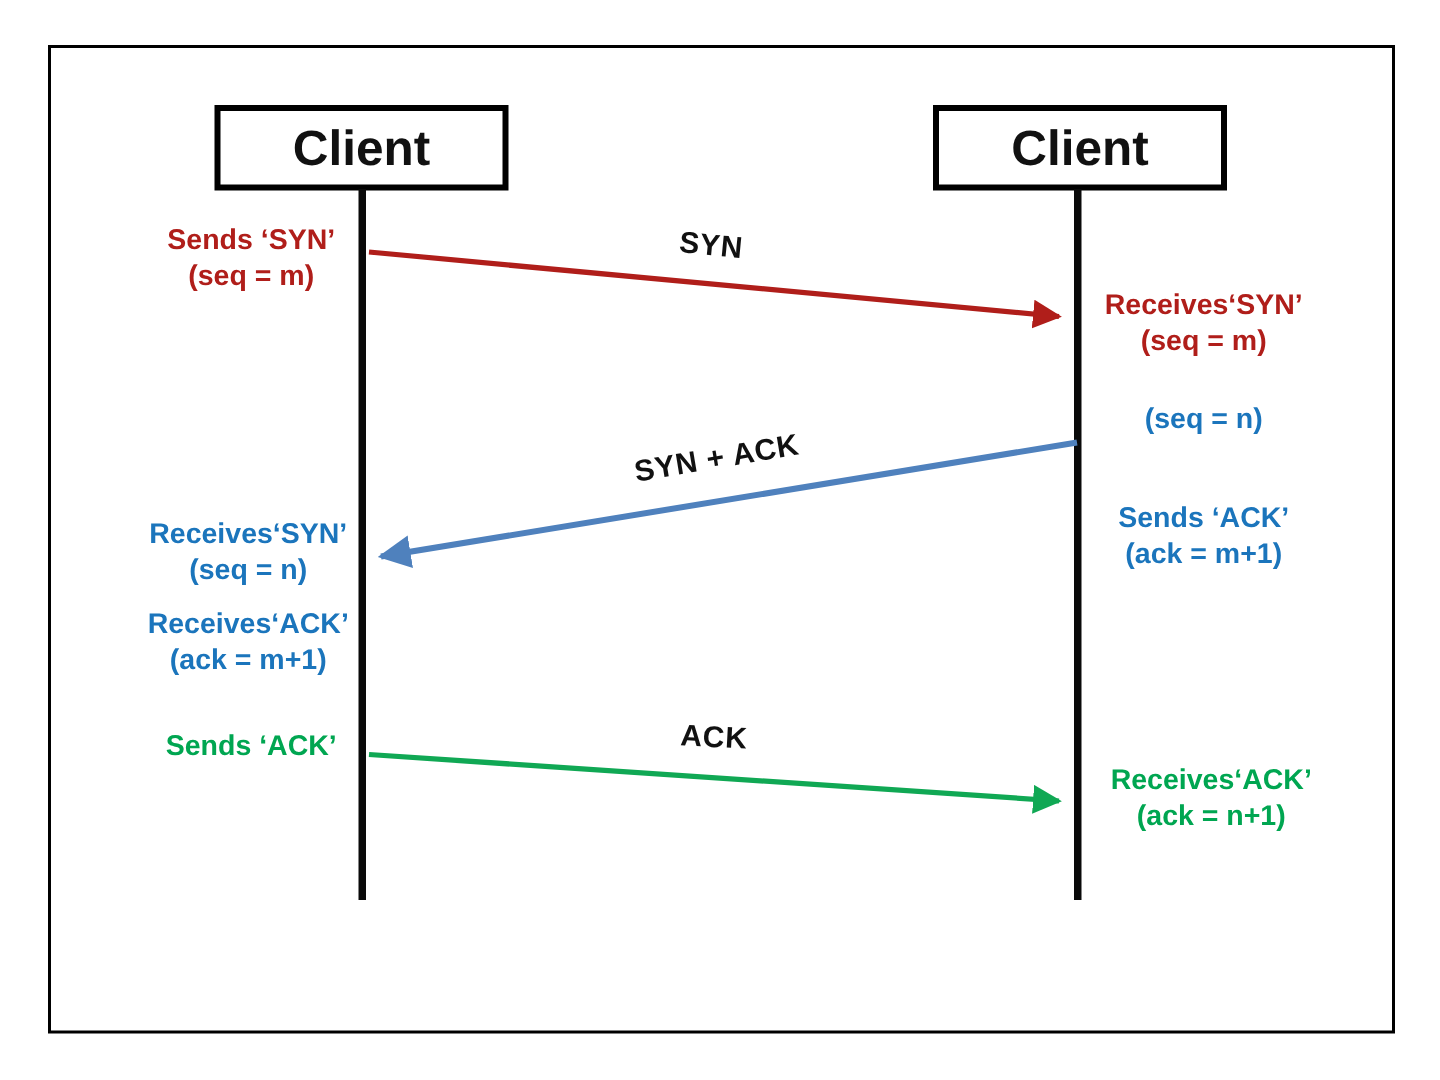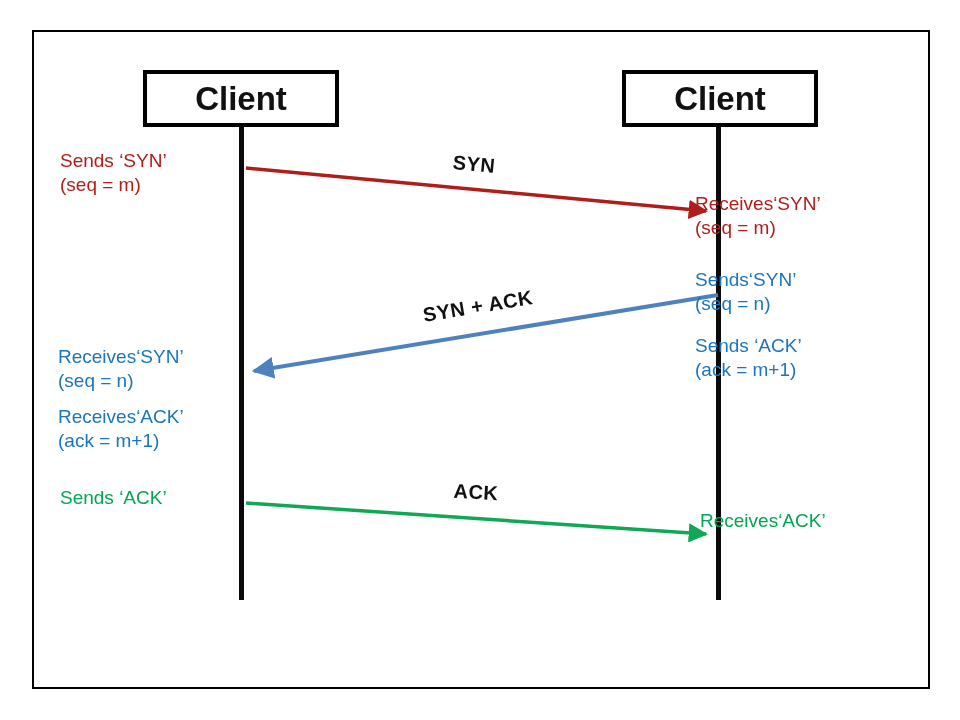--- a/index.html
+++ b/index.html
@@ -47,22 +47,22 @@
     text-align: center;
     font-size: 20px; font-weight: bold; color: #111111;
     letter-spacing: 0.5px;
   }
   .msg-label.syn     { left: 399px; top: 153px; transform: rotate(5.5deg); }
   .msg-label.syn-ack { left: 403px; top: 295px; transform: rotate(-9.5deg); }
   .msg-label.ack     { left: 401px; top: 481px; transform: rotate(3deg); }
   .ann {
     position: absolute;
     width: 215px;
-    text-align: left;
-    font-size: 19px; font-weight: normal;
+    text-align: center;
+    font-size: 19px; font-weight: bold;
     line-height: 24px;
   }
   .ann.red   { color: var(--red); }
   .ann.blue  { color: var(--blue); }
   .ann.green { color: var(--green); }
   .ann.client-sends-syn    { left: 60px;  top: 149px; }
   .ann.server-receives-syn { left: 695px; top: 192px; }
   .ann.server-sends-syn    { left: 695px; top: 268px; }
   .ann.server-sends-ack    { left: 695px; top: 334px; }
   .ann.client-receives-syn { left: 58px;  top: 345px; }
@@ -125,36 +125,36 @@
 
   <div class="ann red client-sends-syn">
     <div>Sends ‘SYN’</div>
     <div>(seq = m)</div>
   </div>
   <div class="ann red server-receives-syn">
     <div>Receives‘SYN’</div>
     <div>(seq = m)</div>
   </div>
   <div class="ann blue server-sends-syn">
-    <div>Sends‘SYN’</div>
     <div>(seq = n)</div>
   </div>
   <div class="ann blue server-sends-ack">
     <div>Sends ‘ACK’</div>
     <div>(ack = m+1)</div>
   </div>
   <div class="ann blue client-receives-syn">
     <div>Receives‘SYN’</div>
     <div>(seq = n)</div>
   </div>
   <div class="ann blue client-receives-ack">
     <div>Receives‘ACK’</div>
     <div>(ack = m+1)</div>
   </div>
   <div class="ann green client-sends-ack">
     <div>Sends ‘ACK’</div>
   </div>
   <div class="ann green server-receives-ack">
     <div>Receives‘ACK’</div>
+    <div>(ack = n+1)</div>
   </div>
 
 
 </div>
 
 </body></html>

